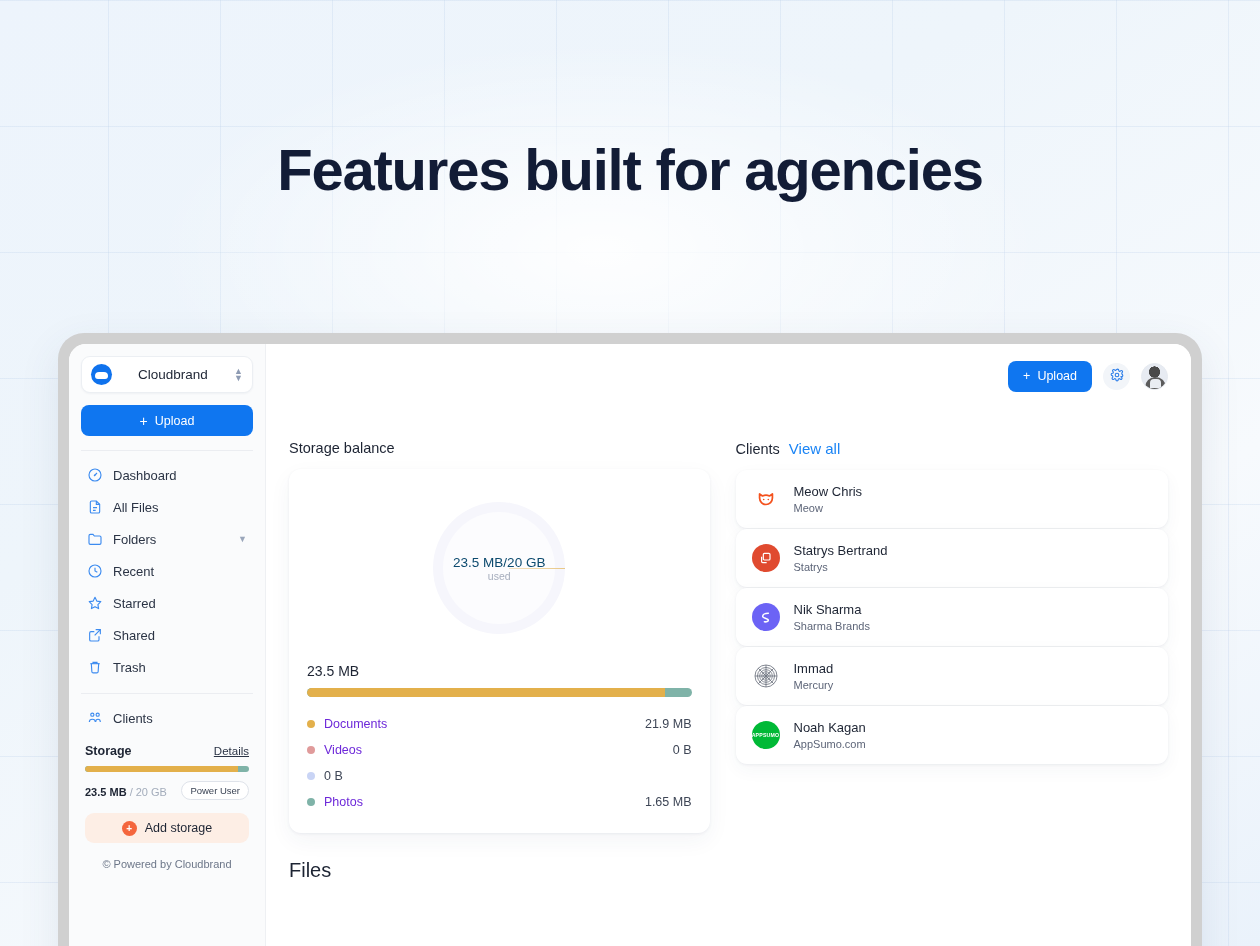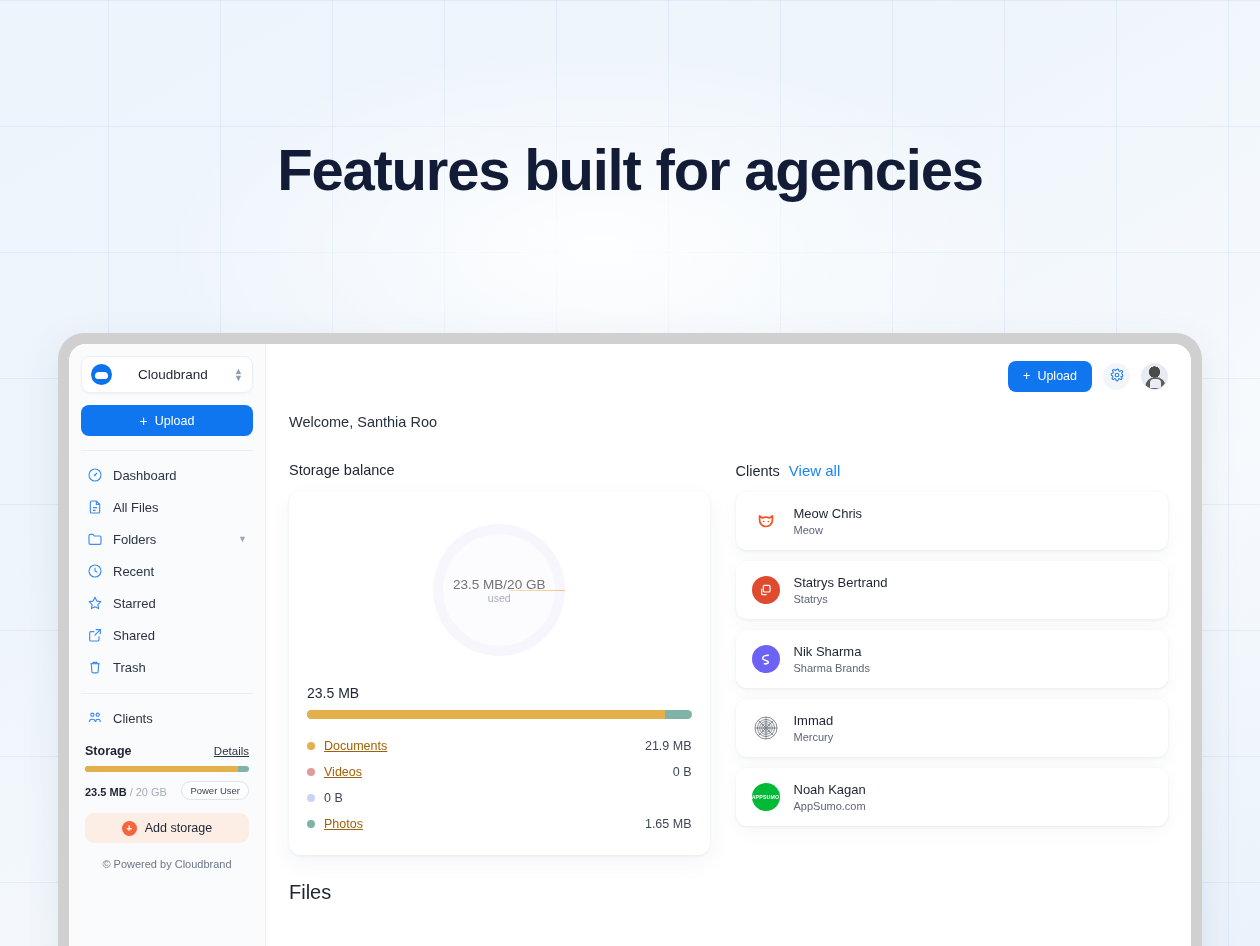--- a/index.html
+++ b/index.html
@@ -171,34 +171,34 @@
     box-shadow: 0 1px 3px rgba(40,60,100,.07), 0 8px 22px rgba(40,60,100,.05);
     padding: 22px 18px 18px;
   }
   .donut-wrap { display: flex; justify-content: center; padding: 8px 0 26px; }
   .donut { position: relative; width: 138px; height: 138px; }
   .donut svg { display: block; }
   .donut-center {
     position: absolute; inset: 0; display: flex; flex-direction: column;
     align-items: center; justify-content: center;
   }
-  .donut-main { font-size: 13.5px; color: #737373; }
+  .donut-main { font-size: 13.5px; color: #0c4a6e; }
   .donut-sub { font-size: 10.5px; color: #a6adbd; margin-top: 0; }
 
   .bar-total { font-size: 14px; color: #1d2433; }
   .bar-track { margin-top: 9px; height: 9px; border-radius: 6px; background: #7fb3a8; position: relative; overflow: hidden; }
   .bar-track > i { position: absolute; left: 0; top: 0; bottom: 0; background: #e3b04b; border-radius: 6px 0 0 6px; }
 
   .legend { margin-top: 14px; }
   .legend-row { display: flex; align-items: center; padding: 6px 0; font-size: 12.5px; }
   .legend-dot { width: 8px; height: 8px; border-radius: 50%; margin-right: 9px; flex: 0 0 8px; }
-  .legend-name { color: #a16207; flex: 1; text-decoration: underline; }
+  .legend-name { color: #6d28d9; flex: 1; }
   .legend-val { color: #3e4656; }
 
-  .clients-list { margin-top: 13px; display: flex; flex-direction: column; gap: 11px; }
+  .clients-list { margin-top: 13px; display: flex; flex-direction: column; gap: 1px; }
   .client-card {
     background: #fff; border-radius: 11px; padding: 14px 16px;
     display: flex; align-items: center; gap: 14px; cursor: pointer;
     box-shadow: 0 1px 3px rgba(40,60,100,.07), 0 6px 18px rgba(40,60,100,.045);
   }
   .client-av { width: 28px; height: 28px; border-radius: 50%; flex: 0 0 28px;
                display: flex; align-items: center; justify-content: center; }
   .client-name { font-size: 13px; color: #1d2433; }
   .client-org { font-size: 11px; color: #5d6578; margin-top: 3px; }
 
@@ -349,21 +349,20 @@
         <button class="gear-btn">
           <span><svg viewBox="0 0 24 24" fill="none" stroke="currentColor" stroke-width="1.9">
                 <circle cx="12" cy="12" r="3.1"></circle>
                 <path d="M19.4 14a1.6 1.6 0 00.3 1.8l.1.1a2 2 0 11-2.8 2.8l-.1-.1a1.6 1.6 0 00-1.8-.3 1.6 1.6 0 00-1 1.5V20a2 2 0 11-4 0v-.1a1.6 1.6 0 00-1-1.5 1.6 1.6 0 00-1.8.3l-.1.1a2 2 0 11-2.8-2.8l.1-.1a1.6 1.6 0 00.3-1.8 1.6 1.6 0 00-1.5-1H4a2 2 0 110-4h.1a1.6 1.6 0 001.5-1 1.6 1.6 0 00-.3-1.8l-.1-.1a2 2 0 112.8-2.8l.1.1a1.6 1.6 0 001.8.3H10a1.6 1.6 0 001-1.5V4a2 2 0 114 0v.1a1.6 1.6 0 001 1.5 1.6 1.6 0 001.8-.3l.1-.1a2 2 0 112.8 2.8l-.1.1a1.6 1.6 0 00-.3 1.8V10a1.6 1.6 0 001.5 1H20a2 2 0 110 4h-.1a1.6 1.6 0 00-1.5 1z"></path>
               </svg></span>
         </button>
         <div class="avatar"></div>
       </div>
 
       <div class="content">
-        <div class="welcome">Welcome, Santhia Roo</div>
 
         <div class="cols">
 
           <div class="col-left">
             <div class="sec-title">Storage balance</div>
 
             <div class="storage-card">
               <div class="donut-wrap">
                 <div class="donut">
                   <svg width="138" height="138" viewBox="0 0 138 138">

